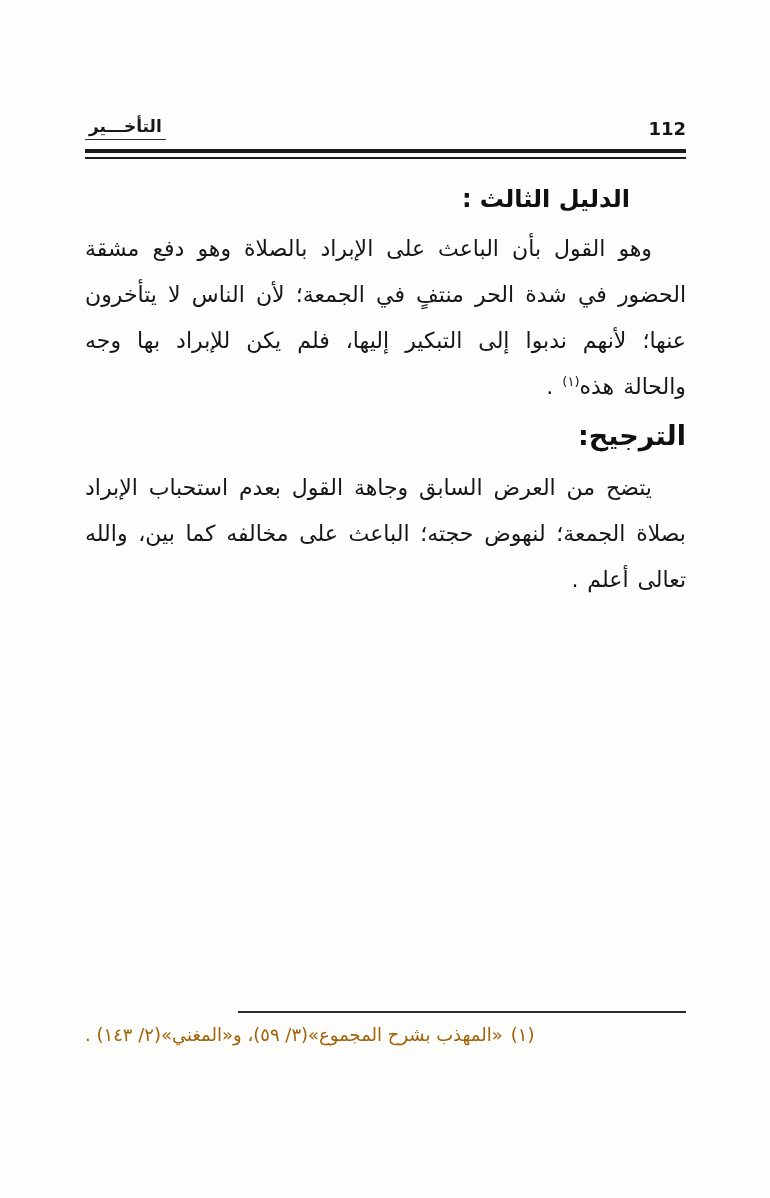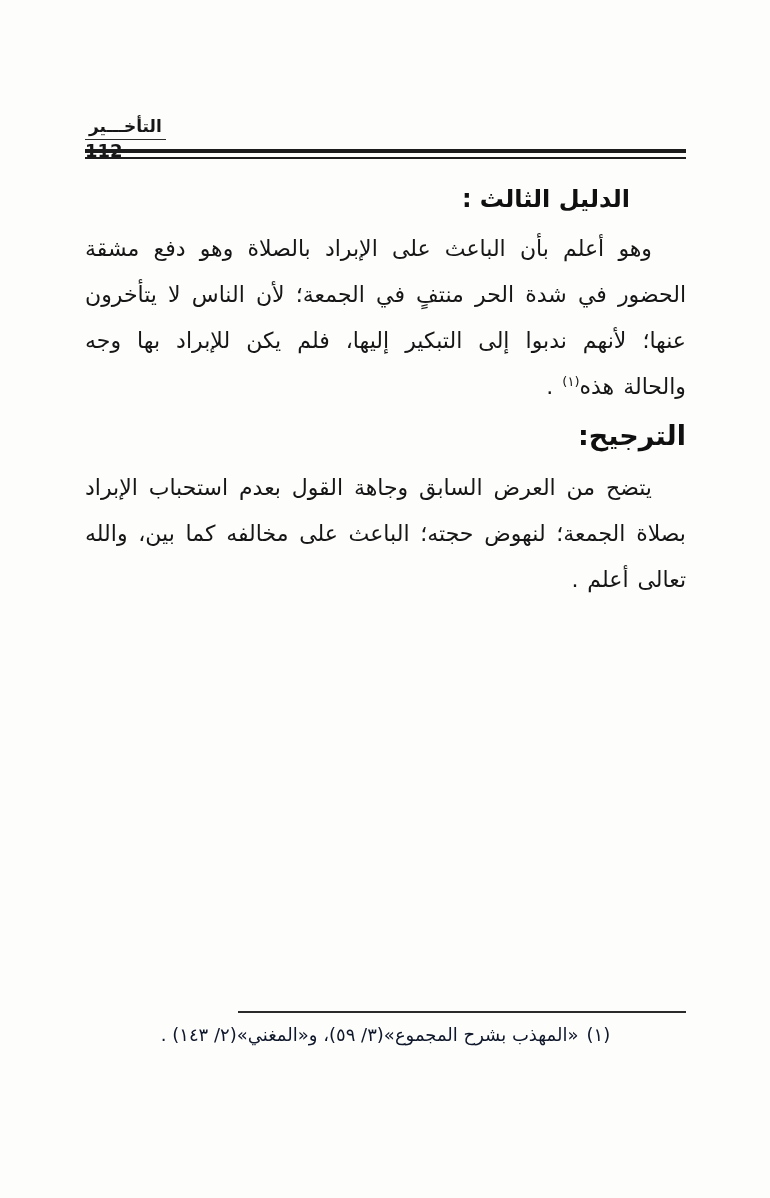--- a/index.html
+++ b/index.html
@@ -17,22 +17,21 @@
     overflow: hidden;
   }
   
   .page-header {
     position: absolute;
     top: 116px;
     left: 85px;
     right: 84px;
     display: flex;
     justify-content: space-between;
-    align-items: flex-start;
-    flex-direction: column;
+    align-items: center;
   }
   .running-head {
     direction: rtl;
     font-size: 17px;
     font-weight: bold;
     padding: 0 4px 3px 4px;
     border-bottom: 1.5px solid #2a2a2a;
   }
   .page-number {
     font-size: 18px;
@@ -79,45 +78,45 @@
     width: 448px;
     height: 1.5px;
     background: #2a2a2a;
   }
   .footnote {
     position: absolute;
     top: 1020px;
     right: 84px;
     left: 85px;
     direction: rtl;
-    text-align: center;
+    text-align: left;
     font-size: 18px;
     line-height: 30px;
-    color: #0f172a;
+    color: #a16207;
   }
   .footnote .footnote-marker { margin-left: 8px; }
 </style>
 </head>
 <body>
 
 <div class="page">
 
   <header class="page-header">
     <span class="running-head">التأخـــير</span>
     <span class="page-number">112</span>
   </header>
 
   <div class="rule rule-thick"></div>
   <div class="rule rule-thin"></div>
 
   <main class="page-body">
 
     <h2 class="heading heading-evidence">الدليل الثالث :</h2>
 
-    <p class="body-paragraph"><span>وهو أعلم بأن الباعث على الإبراد بالصلاة وهو دفع مشقة الحضور في شدة الحر منتفٍ في الجمعة؛ لأن الناس لا يتأخرون عنها؛ لأنهم ندبوا إلى التبكير إليها، فلم يكن للإبراد بها وجه والحالة هذه</span><sup class="footnote-ref">(١)</sup><span> .</span></p>
+    <p class="body-paragraph"><span>وهو القول بأن الباعث على الإبراد بالصلاة وهو دفع مشقة الحضور في شدة الحر منتفٍ في الجمعة؛ لأن الناس لا يتأخرون عنها؛ لأنهم ندبوا إلى التبكير إليها، فلم يكن للإبراد بها وجه والحالة هذه</span><sup class="footnote-ref">(١)</sup><span> .</span></p>
 
     <h2 class="heading heading-ruling">الترجيح:</h2>
 
     <p class="body-paragraph">يتضح من العرض السابق وجاهة القول بعدم استحباب الإبراد بصلاة الجمعة؛ لنهوض حجته؛ الباعث على مخالفه كما بين، والله تعالى أعلم .</p>
 
   </main>
 
   <div class="footnote-rule"></div>
 
   <p class="footnote"><span class="footnote-marker">(١)</span><span>«المهذب بشرح المجموع»(٣/ ٥٩)، و«المغني»(٢/ ١٤٣) .</span></p>

